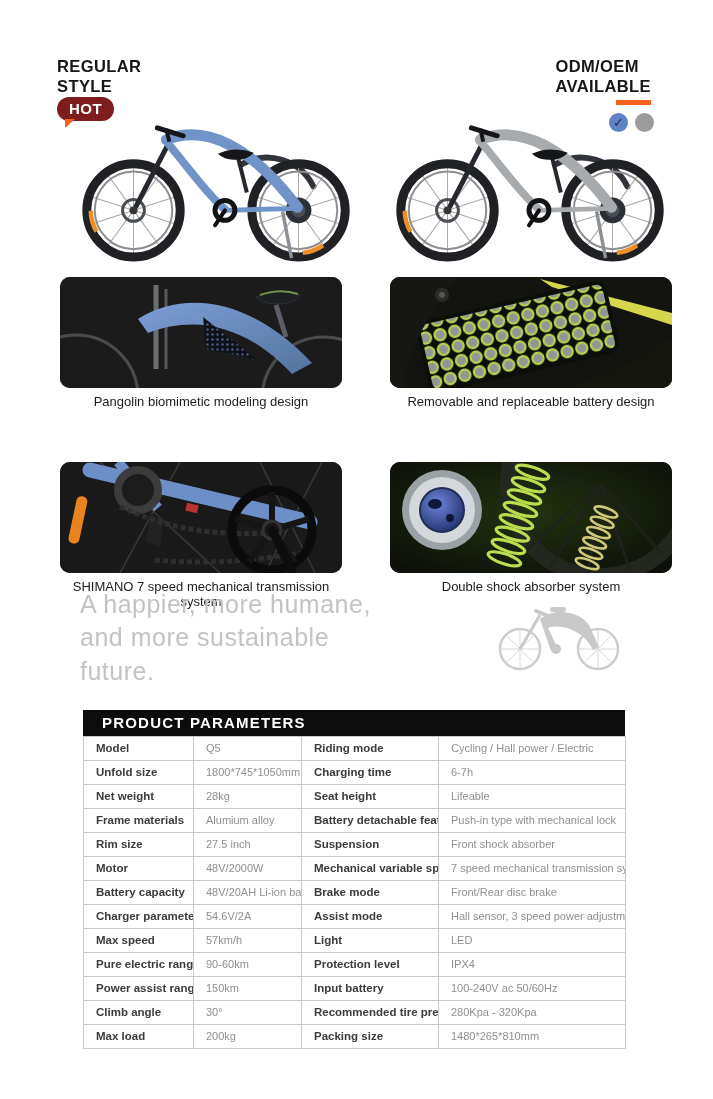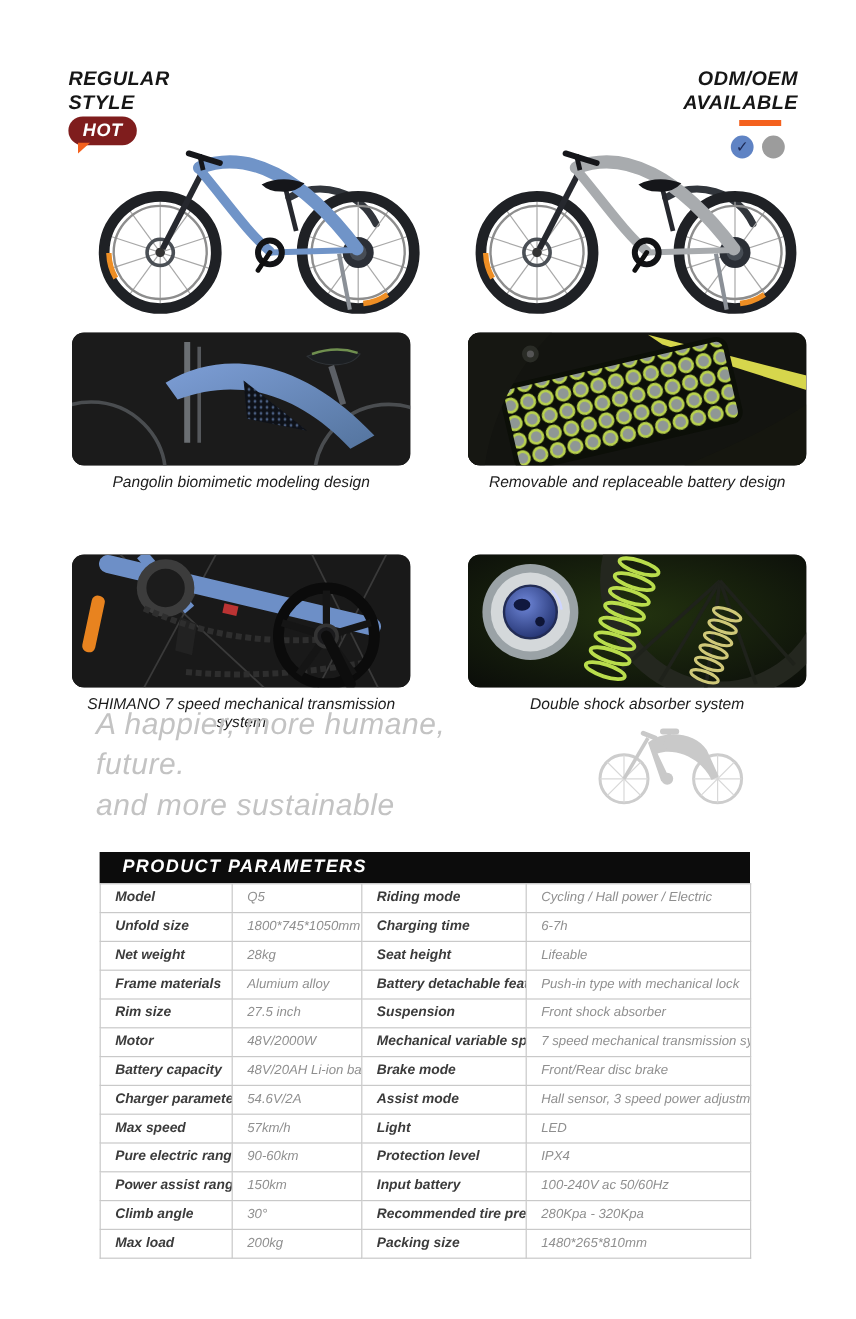--- a/index.html
+++ b/index.html
@@ -1,26 +1,26 @@
 <!DOCTYPE html>
 <html><head>
 <meta charset="utf-8">
 <style>
   html,body{margin:0;padding:0;background:#fff;}
   body{font-family:"Liberation Sans","DejaVu Sans",sans-serif;color:#1a1a1a;}
-  #canvas{position:relative;width:713px;height:1099px;margin:0 auto;background:#fff;overflow:hidden;font-style:italic;}
+  #canvas{position:relative;width:713px;height:1099px;margin:0 auto;background:#fff;overflow:hidden;}
 
   
   .style-label{position:absolute;left:57px;top:56px;font-size:16.5px;font-weight:800;
     line-height:1.22;letter-spacing:.4px;color:#161616;}
   .hot-badge{position:absolute;left:57px;top:97px;background:#7f1d1d;color:#fff;
     font-size:15px;font-weight:800;letter-spacing:.5px;padding:3px 12px 4px;border-radius:13px;}
   .hot-badge:after{content:"";position:absolute;left:8px;bottom:-7px;width:0;height:0;
     border-top:9px solid #F4611E;border-right:10px solid transparent;}
-  .odm-label{position:absolute;right:48px;top:56px;text-align:right;font-size:16.5px;
+  .odm-label{position:absolute;right:62px;top:56px;font-size:16.5px;
     font-weight:800;line-height:1.22;letter-spacing:.4px;color:#161616;}
   .accent-bar{position:absolute;right:62px;top:100px;width:35px;height:4.5px;background:#F4611E;}
   .swatches{position:absolute;right:59px;top:113px;display:flex;gap:7px;}
   .swatch{width:19px;height:19px;border-radius:50%;display:flex;align-items:center;
     justify-content:center;font-size:13px;font-weight:700;cursor:pointer;}
   .swatch.blue{background:#5F83C4;color:#1d2a55;}
   .swatch.gray{background:#9C9C9C;}
 
   
   .bike{position:absolute;width:292px;height:164px;}
@@ -270,22 +270,22 @@
           <circle cx="60" cy="56" r="4" fill="#0e1536"></circle>
           <path d="M70,30 a28,28 0 0 1 8,16" fill="none" stroke="#cfd6ff" stroke-width="2"></path>
         </svg>
       </div>
       <div class="feature-caption">Double shock absorber system</div>
     </div>
   </div>
 
   <div class="tagline">
     <div>A happier, more humane,</div>
+    <div>and more sustainable</div>
     <div>future.</div>
-    <div>and more sustainable</div>
   </div>
   <div class="tagline-bike">
     <svg viewBox="0 0 136 76">
       <g fill="none" stroke="#cdcdcd" stroke-width="2.5">
         <circle cx="28" cy="52" r="20"></circle>
           <circle cx="106" cy="52" r="20"></circle>
       </g>
       <g stroke="#d8d8d8" stroke-width="1">
         <line x1="28" y1="32" x2="28" y2="72"></line>
           <line x1="8" y1="52" x2="48" y2="52"></line>

